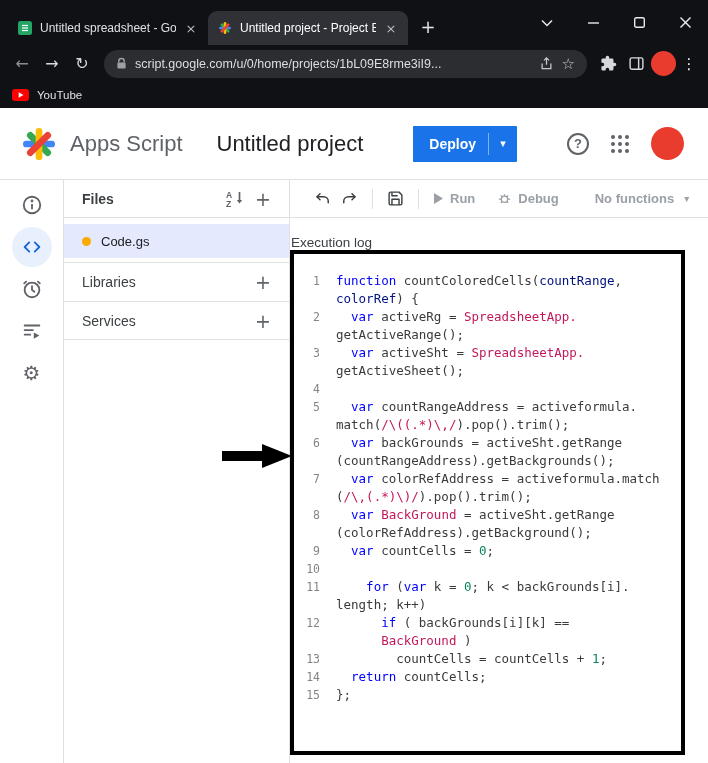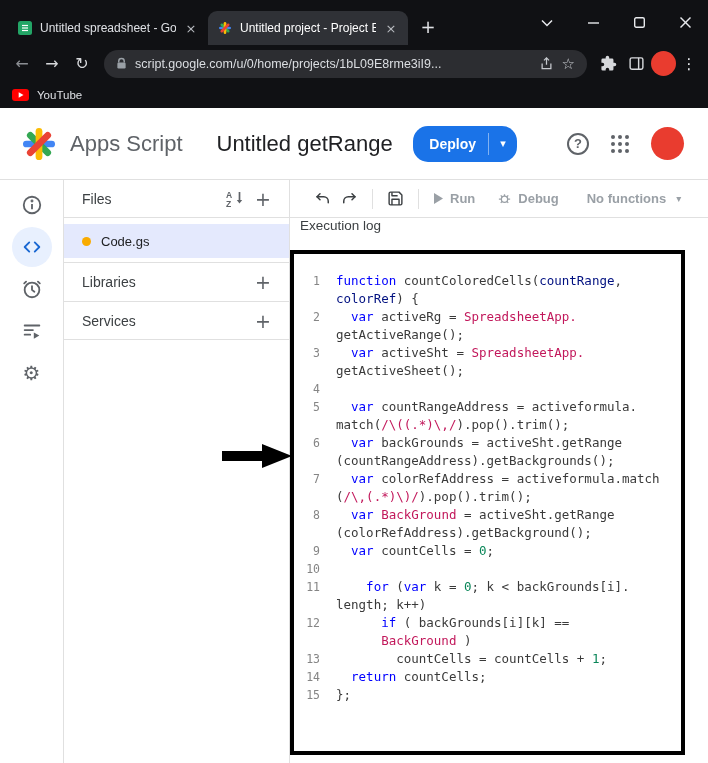--- a/index.html
+++ b/index.html
@@ -35,54 +35,54 @@
   .avatar-sm{width:25px;height:25px;border-radius:50%;background:var(--avatar-red);border:none;flex:none}
   .kebab{color:#e8eaed;font-size:15px;background:none;border:none;width:22px;font-family:"DejaVu Sans",sans-serif}
 
   .bookmarks{height:26px;background:var(--chrome-bg);display:flex;align-items:center;padding-left:12px;gap:8px}
   .yt-label{color:#dfe1e5;font-size:11.5px}
 
   
   .app-header{height:72px;border-bottom:1px solid var(--divider);display:flex;align-items:center;padding:0 24px 0 20px;background:#fff}
   .brand{font-size:22px;color:var(--muted);margin-left:12px}
   .project-title{font-size:22px;color:#202124;margin-left:34px}
-  .deploy-btn{margin-left:auto;height:36px;background:var(--accent);color:#fff;border:none;border-radius:15px;display:flex;align-items:center;font-size:14px;font-weight:bold;padding:0}
+  .deploy-btn{margin-left:auto;height:36px;background:var(--accent);color:#fff;border:none;border-radius:1px;display:flex;align-items:center;font-size:14px;font-weight:bold;padding:0}
   .deploy-label{padding:0 12px 0 16px}
   .deploy-sep{width:1px;height:22px;background:rgba(255,255,255,.45)}
   .deploy-caret{width:28px;text-align:center;font-family:"DejaVu Sans",sans-serif;font-size:11px}
   .help-btn{margin-left:50px;width:22px;height:22px;border:2px solid var(--muted);border-radius:50%;background:none;color:var(--muted);font-size:13px;font-weight:bold;display:flex;align-items:center;justify-content:center}
   .grid-btn{margin-left:18px;background:none;border:none;display:grid;grid-template-columns:repeat(3,4px);gap:3px;padding:4px}
   .grid-btn i{width:4px;height:4px;border-radius:50%;background:var(--muted)}
   .avatar-lg{margin-left:18px;width:33px;height:33px;border-radius:50%;background:var(--avatar-red);border:none;flex:none}
 
   
   .main{display:flex;height:583px}
   .rail{width:64px;border-right:1px solid var(--divider);display:flex;flex-direction:column;align-items:center;padding-top:5px;gap:2px;flex:none}
   .rail-btn{width:40px;height:40px;border:none;background:none;display:flex;align-items:center;justify-content:center;border-radius:50%}
   .rail-btn.active{background:#e8f0fe}
   .gear-glyph{font-family:"DejaVu Sans",sans-serif;font-size:20px;color:var(--muted)}
 
   .files{width:226px;border-right:1px solid var(--divider);flex:none;background:#fff}
   .files-header{height:38px;display:flex;align-items:center;padding:0 14px 0 18px;border-bottom:1px solid var(--divider)}
-  .files-title{flex:1;font-size:14px;color:#3c4043;font-weight:normal}
+  .files-title{flex:1;font-size:14px;color:#3c4043;font-weight:bold}
   .panel-plus{background:none;border:none;color:var(--muted);font-size:19px;font-family:"DejaVu Sans",sans-serif;width:24px}
   .sort-btn{background:none;border:none;margin-right:6px;display:flex;align-items:center}
   .file-row{height:34px;margin-top:6px;display:flex;align-items:center;gap:10px;padding-left:18px;background:var(--selected-file);font-size:13px;color:#202124}
   .gs-dot{width:9px;height:9px;border-radius:50%;background:#f9ab00;flex:none}
   .section-rows{margin-top:4px}
   .section-row{height:39px;display:flex;align-items:center;justify-content:space-between;padding:0 14px 0 18px;border-top:1px solid var(--divider);font-size:14px;color:#3c4043}
   .section-row:last-child{border-bottom:1px solid var(--divider)}
 
   .editor{flex:1;position:relative;min-width:0}
   .editor-toolbar{height:38px;display:flex;align-items:center;padding-left:20px;border-bottom:1px solid var(--divider)}
   .ed-btn{background:none;border:none;display:flex;align-items:center;gap:6px;padding:0 4px}
   .ed-sep{width:1px;height:20px;background:var(--divider);margin:0 10px}
   .ed-label{font-size:13px;color:var(--disabled);font-weight:bold}
   .fn-caret{color:var(--disabled);font-size:10px;font-family:"DejaVu Sans",sans-serif;margin-left:4px}
-  .exec-tab{height:32px;display:flex;align-items:flex-start;padding-left:10px;font-size:13.5px;color:#3c4043}
+  .exec-tab{height:32px;display:flex;align-items:flex-end;padding-left:1px;font-size:13.5px;color:#3c4043}
 
   .code-box{position:absolute;left:0;top:70px;width:395px;height:505px;border:4px solid var(--annotation);background:#fff;overflow:hidden;padding-top:18px}
   .code-line{display:flex;align-items:flex-start;font-family:"DejaVu Sans Mono",monospace;font-size:12.5px;line-height:18px}
   .gutter{width:42px;flex:none;text-align:right;padding-right:16px;color:var(--line-number);font-size:11.5px;line-height:18px}
   .code-text{flex:1;min-width:0;white-space:pre-wrap;word-break:break-all;color:var(--code-default);padding-right:14px}
   .tk-k{color:var(--kw)} .tk-d{color:var(--code-default)} .tk-r{color:var(--code-red)}
   .tk-g{color:var(--code-num)} .tk-p{color:var(--code-param)}
 
   .annot-arrow{position:absolute;left:222px;top:444px;z-index:5}
 </style>
@@ -199,21 +199,21 @@
       <svg width="38" height="38" viewBox="0 0 48 48">
           <g stroke-width="8.5" stroke-linecap="round">
             <line x1="8" y1="24" x2="40" y2="24" stroke="#4285f4"></line>
             <line x1="13" y1="13" x2="35" y2="35" stroke="#34a853"></line>
             <line x1="24" y1="8" x2="24" y2="40" stroke="#fbbc04"></line>
             <line x1="35" y1="13" x2="13" y2="35" stroke="#ea4335"></line>
           </g>
         </svg>
     </span>
     <span class="brand">Apps Script</span>
-    <span class="project-title">Untitled getRange</span>
+    <span class="project-title">Untitled project</span>
     <button class="deploy-btn">
       <span class="deploy-label">Deploy</span>
       <span class="deploy-sep"></span>
       <span class="deploy-caret">▾</span>
     </button>
     <button class="help-btn">?</button>
     <button class="grid-btn">
       <i></i>
         <i></i>
         <i></i>
@@ -319,21 +319,21 @@
             </svg>
           <span class="ed-label">Run</span>
         </button>
         <button class="ed-btn" style="margin-left:14px">
           <svg width="15" height="15" viewBox="0 0 24 24" fill="none" stroke="#9aa0a6" stroke-width="2">
               <circle cx="12" cy="13" r="5"></circle>
               <path d="M12 8V5M7 13H3M21 13h-4M8.5 9.5 6 7M15.5 9.5 18 7M8.5 16.5 6 19M15.5 16.5 18 19"></path>
             </svg>
           <span class="ed-label">Debug</span>
         </button>
-        <button class="ed-btn" style="margin-left:20px">
+        <button class="ed-btn" style="margin-left:28px">
           <span class="ed-label">No functions</span>
           <span class="fn-caret">▾</span>
         </button>
       </div>
       <div class="exec-tab">
         <span>Execution log</span>
       </div>
 
       <div class="code-box">
         <div>

